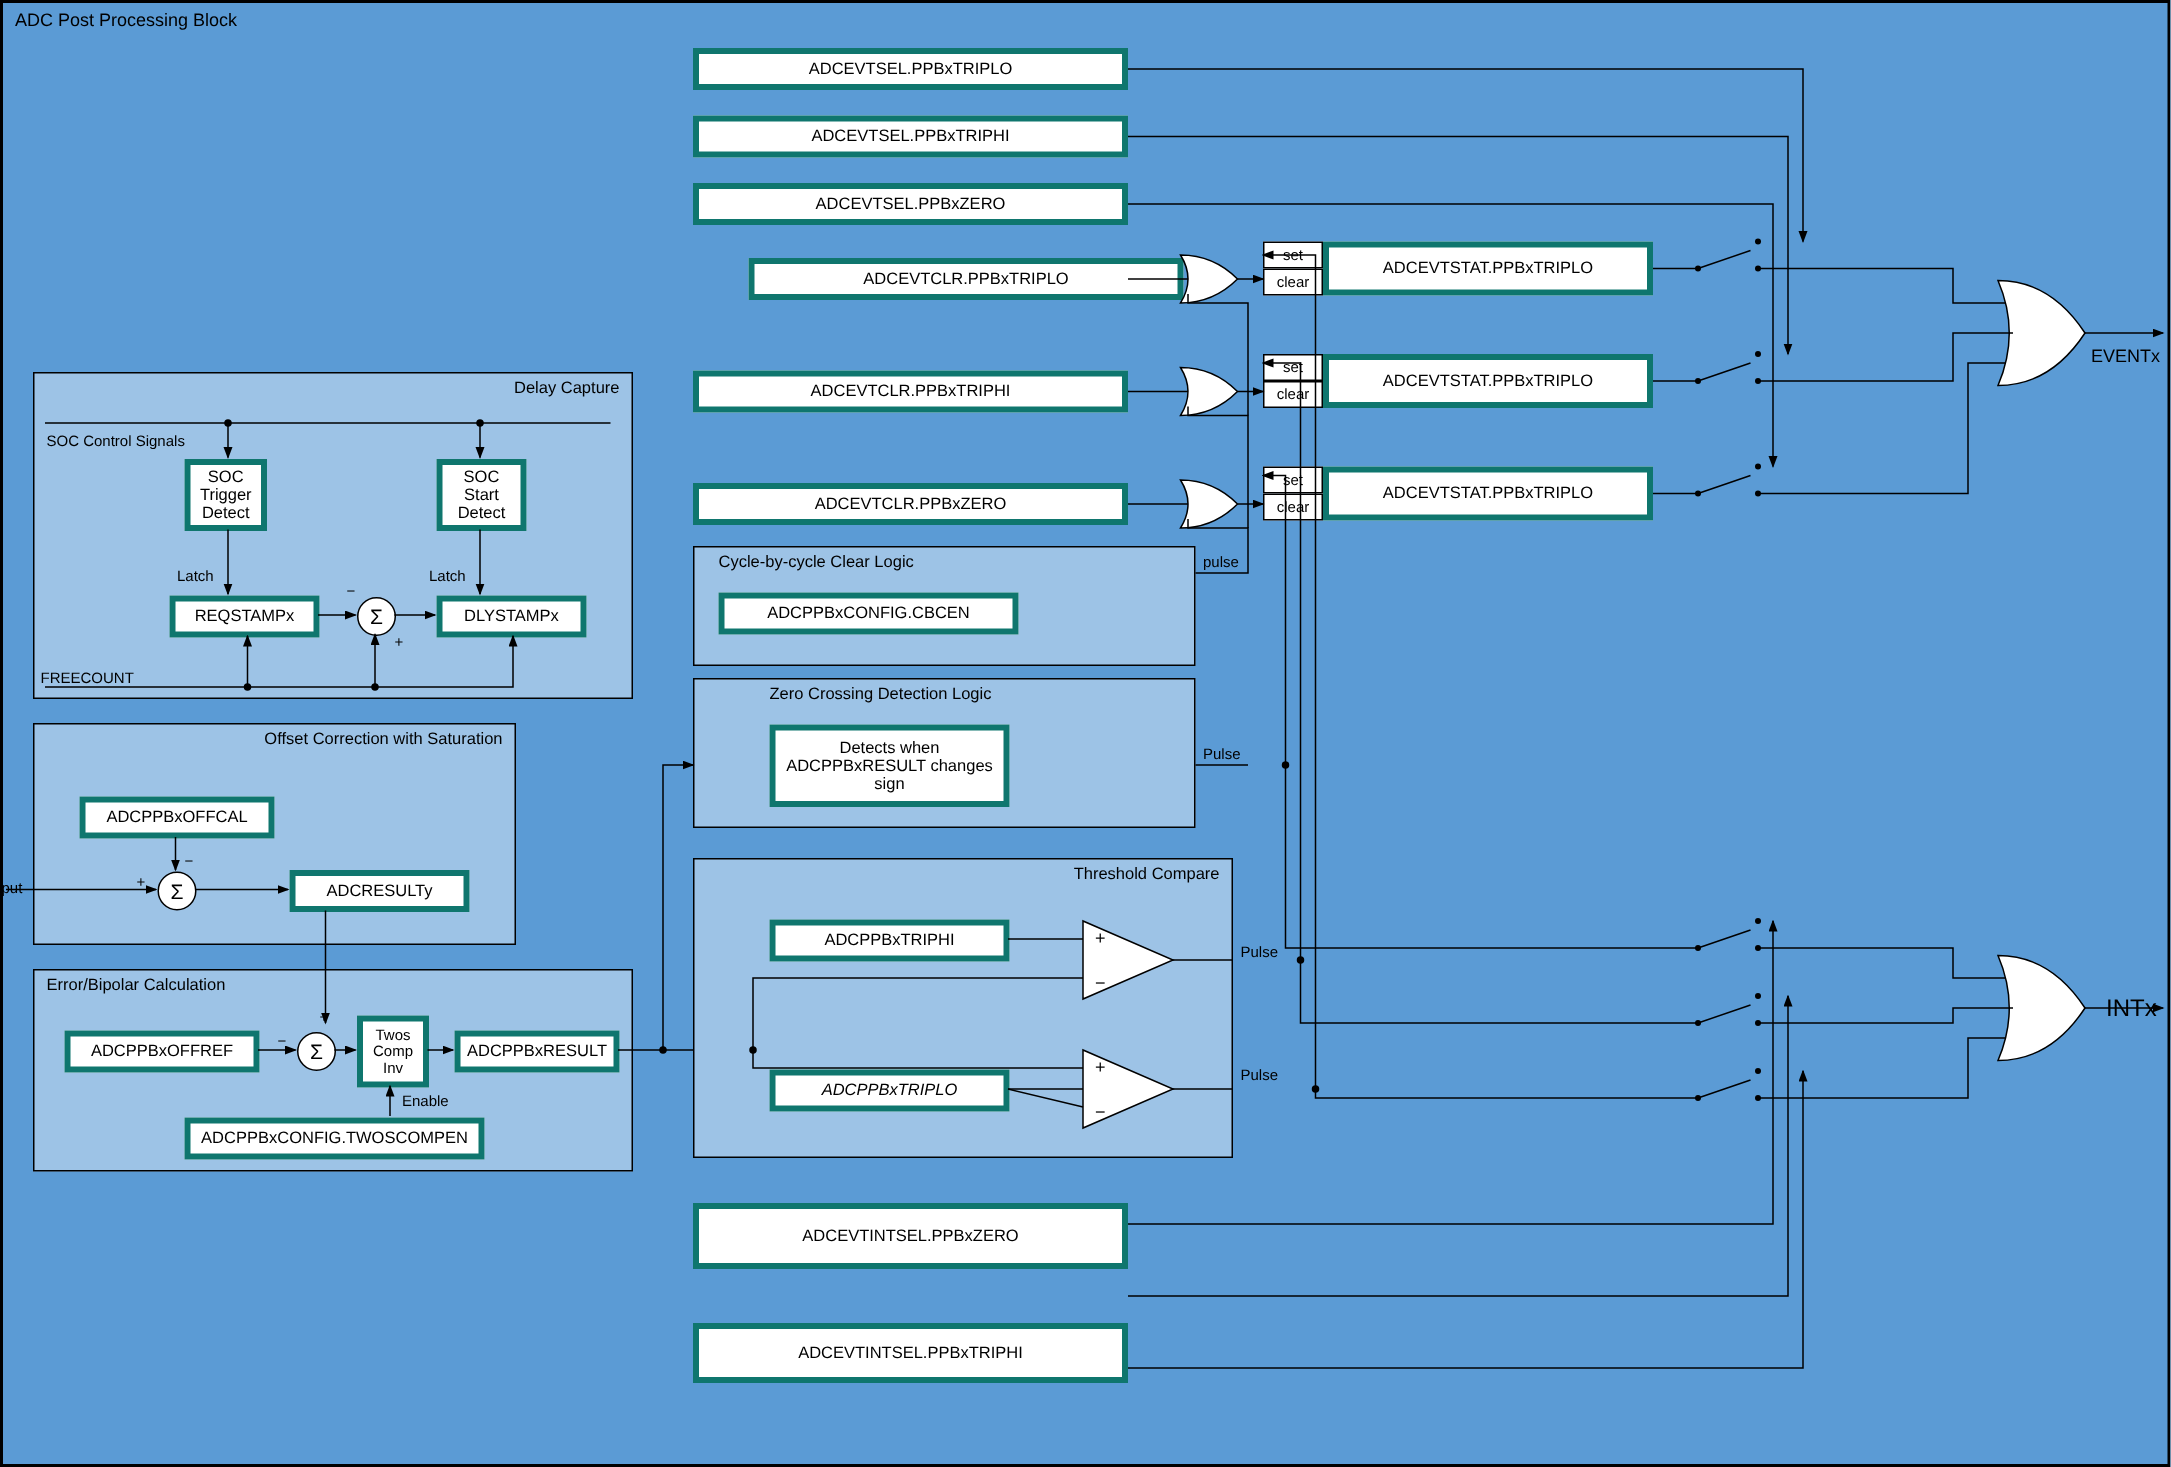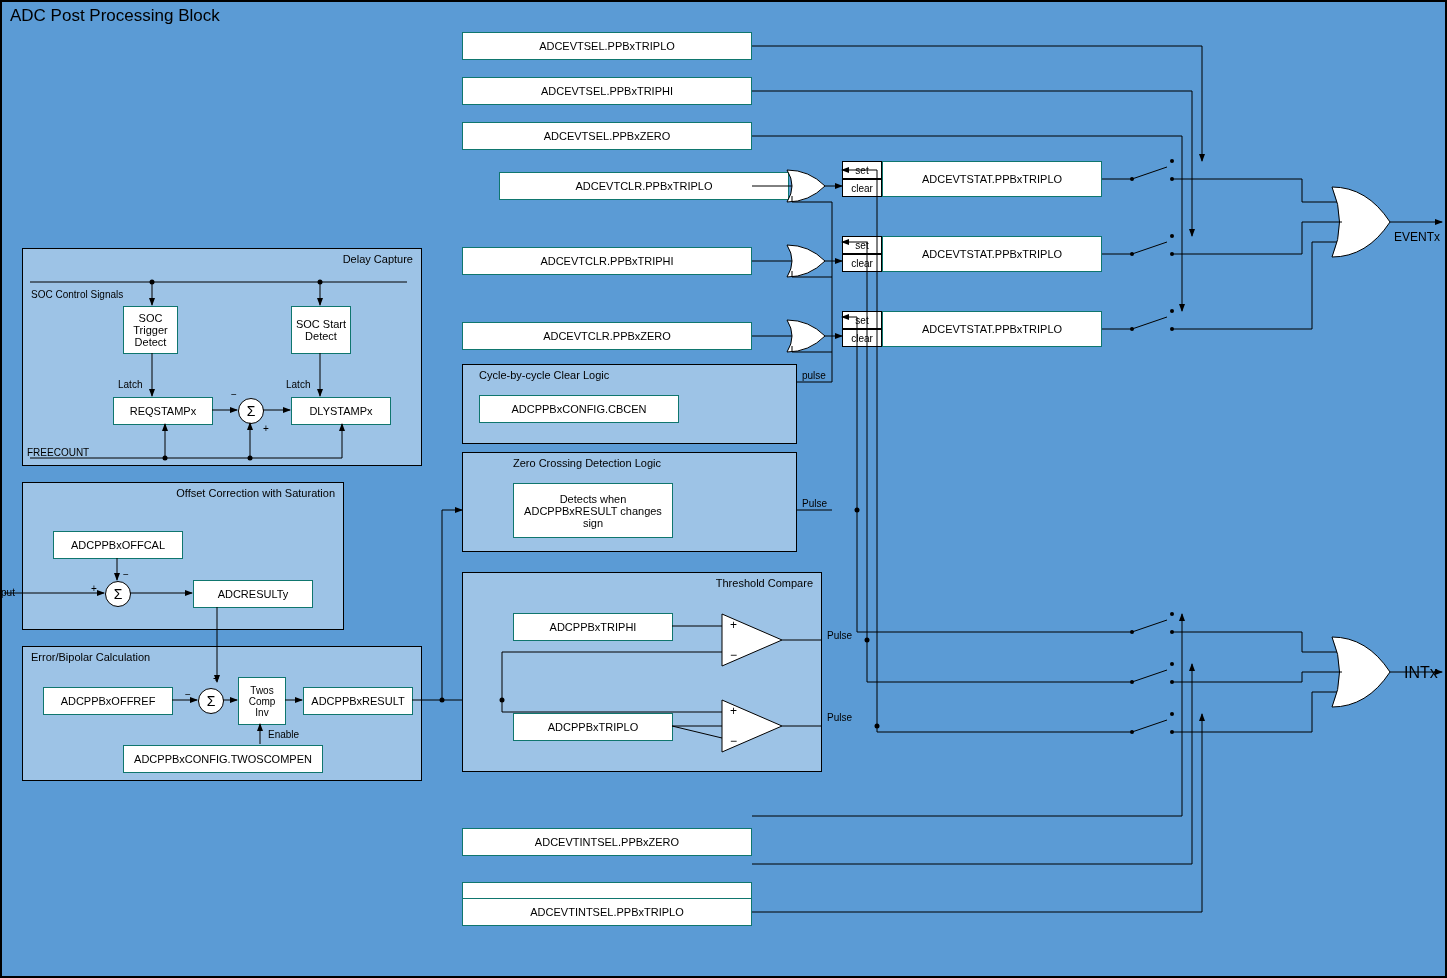--- a/index.html
+++ b/index.html
@@ -14,21 +14,21 @@
     width: 1447px;
     height: 978px;
     background: #5b9bd5;
     border: 2px solid #000;
     box-sizing: border-box;
   }
   .title {
     position: absolute;
     top: 4px;
     left: 8px;
-    font-size: 17px;
+    font-size: 12px;
   }
   .sub-block {
     position: absolute;
     background: #9dc3e6;
     border: 1px solid #000;
     box-sizing: border-box;
   }
   .sub-block-title {
     position: absolute;
     top: 4px;
@@ -37,21 +37,21 @@
   }
   .sub-block-title-left {
     position: absolute;
     top: 4px;
     left: 8px;
     font-size: 11px;
   }
   .reg-box {
     position: absolute;
     background: #fff;
-    border: 1px solid #0f766e;
+    border: 4px solid #0f766e;
     box-sizing: border-box;
     display: flex;
     align-items: center;
     justify-content: center;
     text-align: center;
     font-size: 11px;
     padding: 2px;
   }
   .small-box {
     position: absolute;
@@ -163,28 +163,27 @@
 
   <div class="sub-block" style="left:460px; top:450px; width:335px; height:100px;">
     <div class="sub-block-title-left" style="left:50px;">Zero Crossing Detection Logic</div>
     <div class="reg-box" style="left:50px; top:30px; width:160px; height:55px;">Detects when ADCPPBxRESULT changes sign</div>
   </div>
   <div class="label" style="left:800px; top:496px;">Pulse</div>
 
   <div class="sub-block" style="left:460px; top:570px; width:360px; height:200px;">
     <div class="sub-block-title">Threshold Compare</div>
     <div class="reg-box" style="left:50px; top:40px; width:160px; height:28px;">ADCPPBxTRIPHI</div>
-    <div class="reg-box" style="left:50px; top:140px; width:160px; height:28px;">ADCPPBxTRIPLO</div>
+    <div class="reg-box" style="left:50px; top:140px; width:160px; height:28px;font-style:italic;">ADCPPBxTRIPLO</div>
   </div>
   <div class="label" style="left:825px; top:628px;">Pulse</div>
   <div class="label" style="left:825px; top:710px;">Pulse</div>
 
-  <div class="reg-box" style="left:460px; top:800px; width:290px; height:28px;margin-top:26px;">ADCEVTINTSEL.PPBxZERO</div>
+  <div class="reg-box" style="left:460px; top:800px; width:290px; height:44px;">ADCEVTINTSEL.PPBxZERO</div>
   <div class="reg-box" style="left:460px; top:848px; width:290px; height:40px;margin-top:32px;">ADCEVTINTSEL.PPBxTRIPHI</div>
-  <div class="reg-box" style="left:460px; top:896px; width:290px; height:28px;">ADCEVTINTSEL.PPBxTRIPLO</div>
 
   <div class="label" style="left:1392px; top:228px; font-size:12px;">EVENTx</div>
   <div class="label" style="left:1402px; top:662px; font-size:16px;">INTx</div>
 
   <svg class="wires">
     <defs>
       <marker id="arrow" markerWidth="8" markerHeight="8" refX="7" refY="3" orient="auto">
         <path d="M0,0 L8,3 L0,6 Z" fill="#000"></path>
       </marker>
     </defs>

